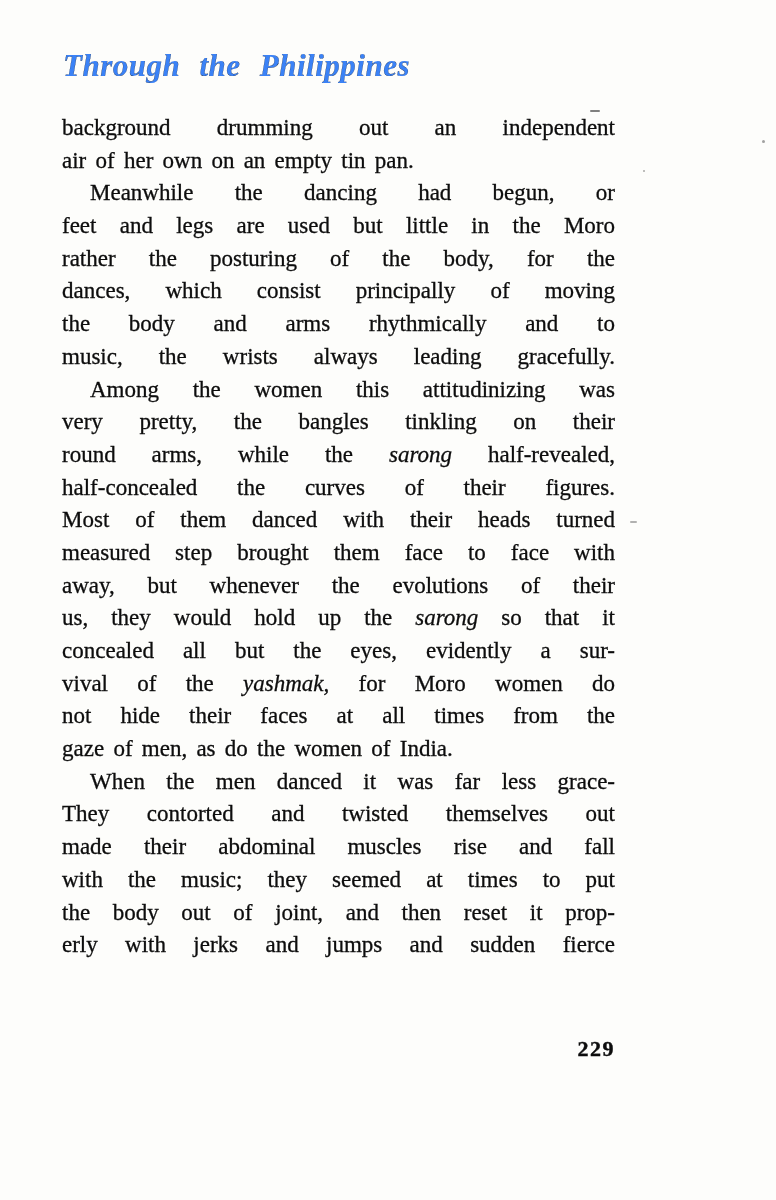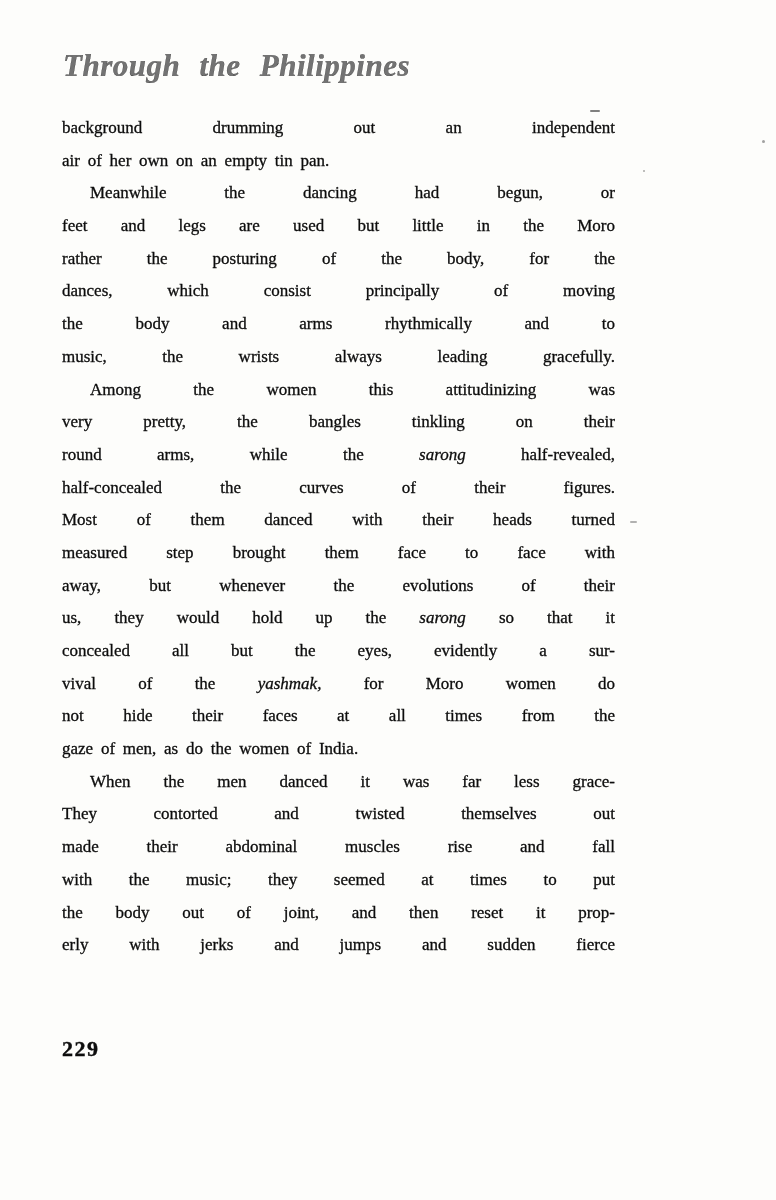--- a/index.html
+++ b/index.html
@@ -21,29 +21,29 @@
   }
   .running-header {
     position: absolute;
     top: 48px;
     left: 63px;
     font-size: 31px;
     font-style: italic;
     font-weight: bold;
     letter-spacing: 0.5px;
     word-spacing: 11px;
-    color: #737373;
+    color: #3b82f6;
     -webkit-text-stroke: 0.2px #0b0b0b;
   }
   .text-block {
     position: absolute;
     top: 112px;
     left: 62px;
     width: 553px;
-    font-size: 17px;
+    font-size: 23px;
     line-height: 32.7px;
     -webkit-text-stroke: 0.3px #0d0d0d;
   }
   .paragraph {
     margin: 0;
   }
   .line {
     text-align: justify;
     text-align-last: justify;
     white-space: nowrap;
@@ -58,21 +58,21 @@
     text-indent: 28px;
   }
   .line i {
     font-style: italic;
   }
   .page-number {
     position: absolute;
     top: 1036px;
     left: 62px;
     width: 553px;
-    text-align: left;
+    text-align: right;
     font-size: 22px;
     font-weight: 700;
     letter-spacing: 1.5px;
     -webkit-text-stroke: 0.4px #0b0b0b;
   }
   .artifact {
     position: absolute;
     background: #555;
     border-radius: 1px;
   }

